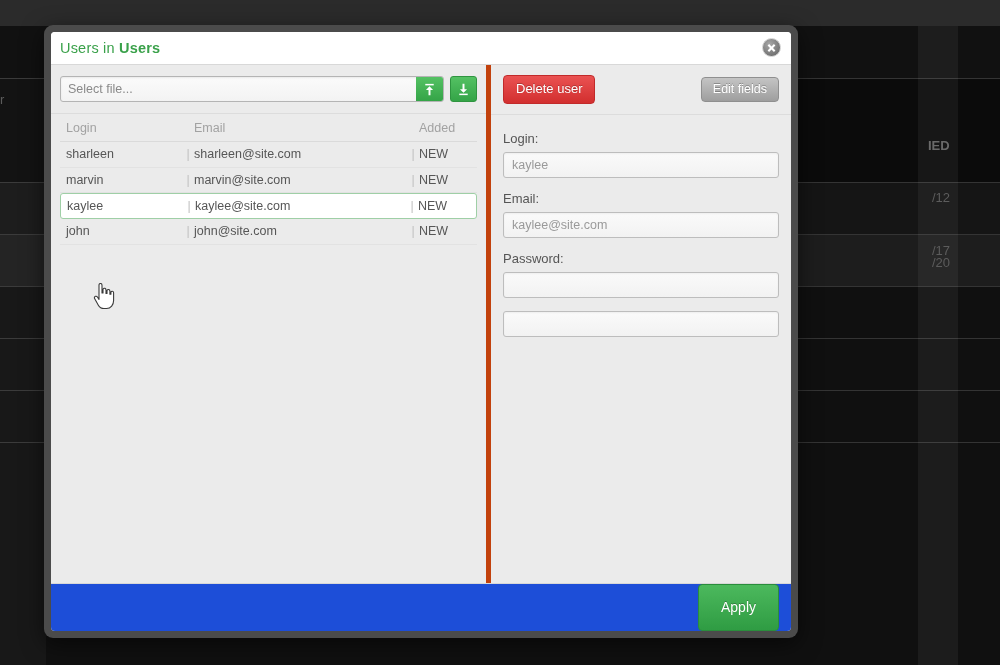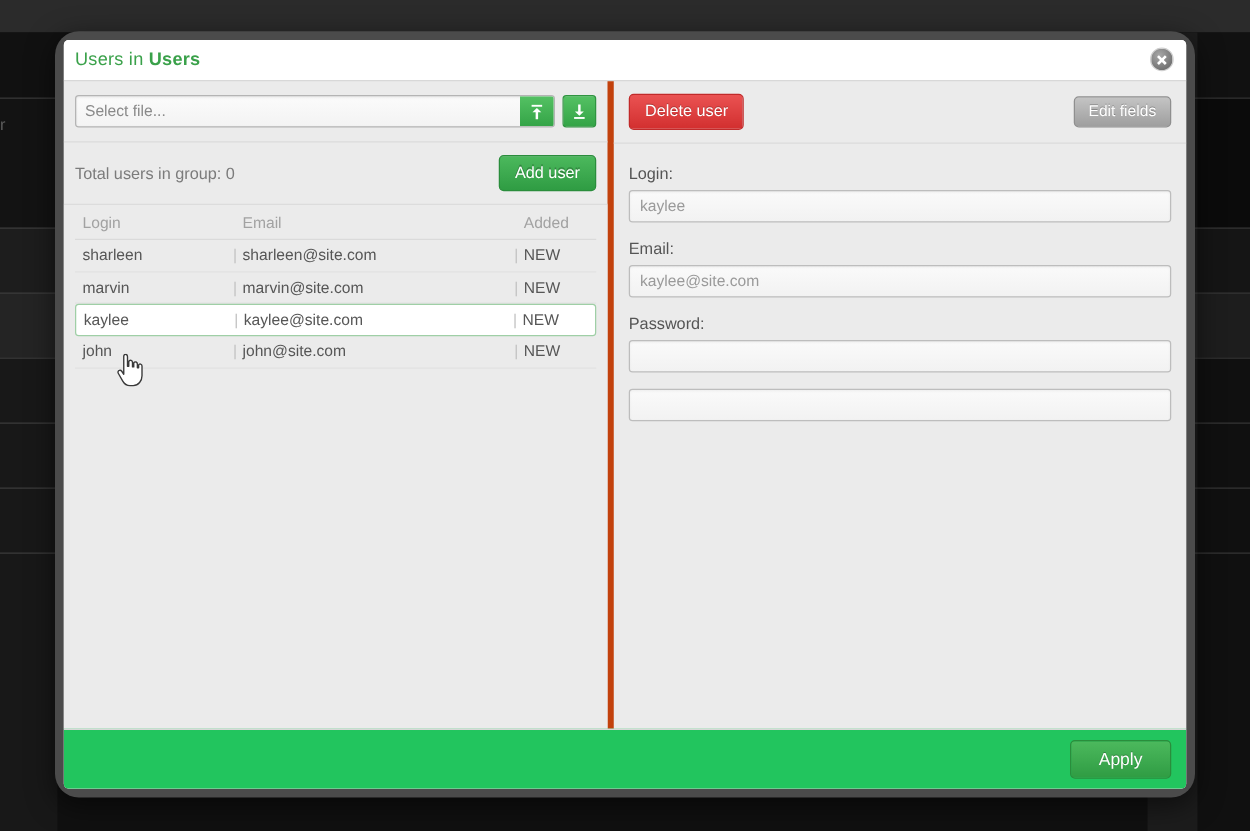--- a/index.html
+++ b/index.html
@@ -60,24 +60,24 @@
     font-family: "Liberation Sans", sans-serif;
     white-space: nowrap;
   }
   .bg-text.bold { font-weight: bold; color:#6a6a6a; }
 
   
   #modal-frame {
     position: absolute;
     left: 44px;
     top: 25px;
-    width: 912px;
+    width: 754px;
     height: 613px;
     background: #4b4b4b;
-    border-radius: 19px;
+    border-radius: 9px;
     padding: 7px;
     box-shadow: 0 6px 22px rgba(0,0,0,0.55);
   }
   #modal {
     width: 100%;
     height: 100%;
     background: #fff;
     border-radius: 4px;
     overflow: hidden;
     position: relative;
@@ -336,24 +336,23 @@
     font-family: "Liberation Sans", sans-serif;
     margin-bottom: 13px;
     box-shadow: inset 0 1px 2px rgba(0,0,0,.05);
   }
   .field-input::placeholder { color: #9a9a9a; }
 
   
   #modal-footer {
     height: 48px;
     flex: 0 0 48px;
-    background: #22c55e;
+    background: #1d4ed8;
     border-top: 1px solid #d8d8d8;
     display: flex;
-    align-items: center;
     justify-content: flex-end;
     padding-right: 12px;
   }
   #apply-btn {
     font-size: 14px;
     padding: 7px 22px;
     border-radius: 4px;
   }
 
   
@@ -423,24 +422,20 @@
           </div>
           <div id="download-btn">
             <svg width="15" height="15" viewBox="0 0 16 16" aria-hidden="true">
               <rect x="3.5" y="12.4" width="9" height="1.6" fill="#fff"></rect>
               <path d="M8 1.8 L8 9.8" stroke="#fff" stroke-width="2.1" fill="none"></path>
               <path d="M4.2 7.6 L8 11.4 L11.8 7.6 Z" fill="#fff"></path>
             </svg>
           </div>
         </div>
 
-        <div id="left-toolbar">
-          <div id="total-users">Total users in group:  0</div>
-          <button class="btn btn-green">Add user</button>
-        </div>
 
         <div id="users-table">
           <div class="tbl-head">
             <div class="col-login">Login</div>
             <div class="col-sep"></div>
             <div class="col-email">Email</div>
             <div class="col-added">Added</div>
           </div>
           <div id="users-rows">
               <div class="tbl-row">

